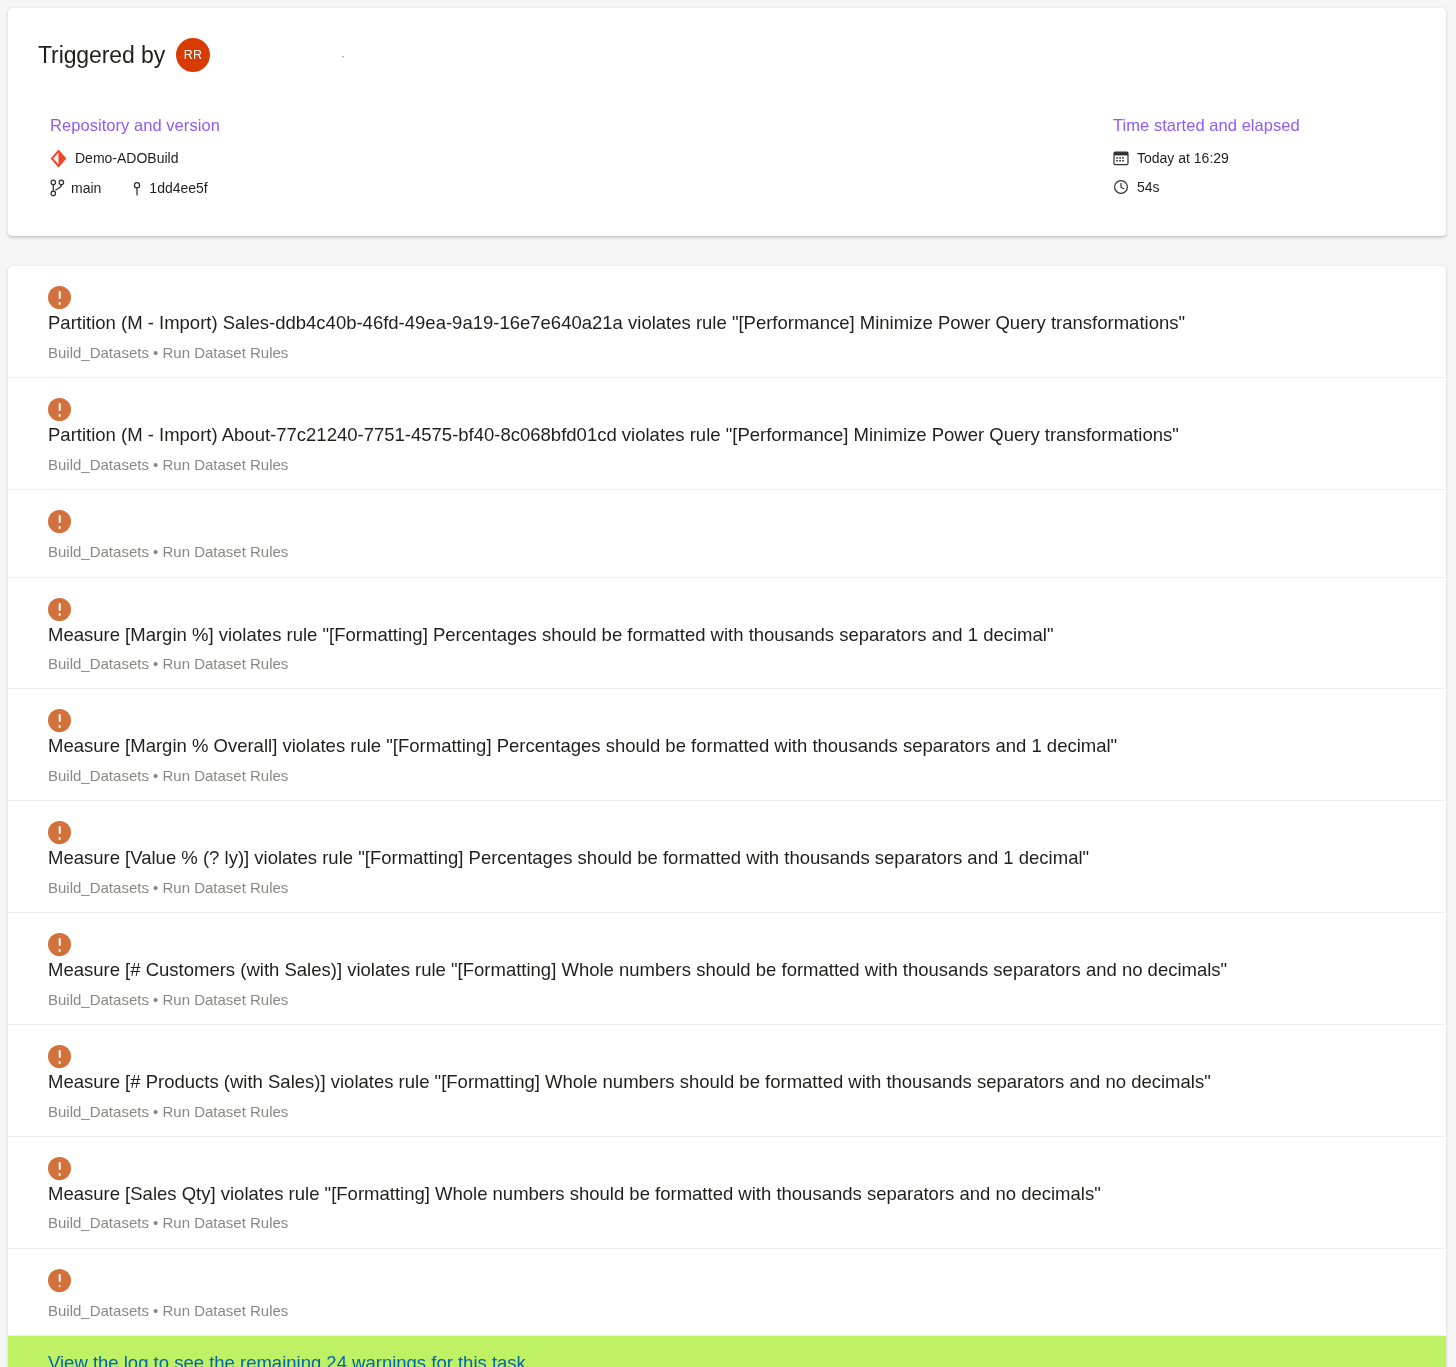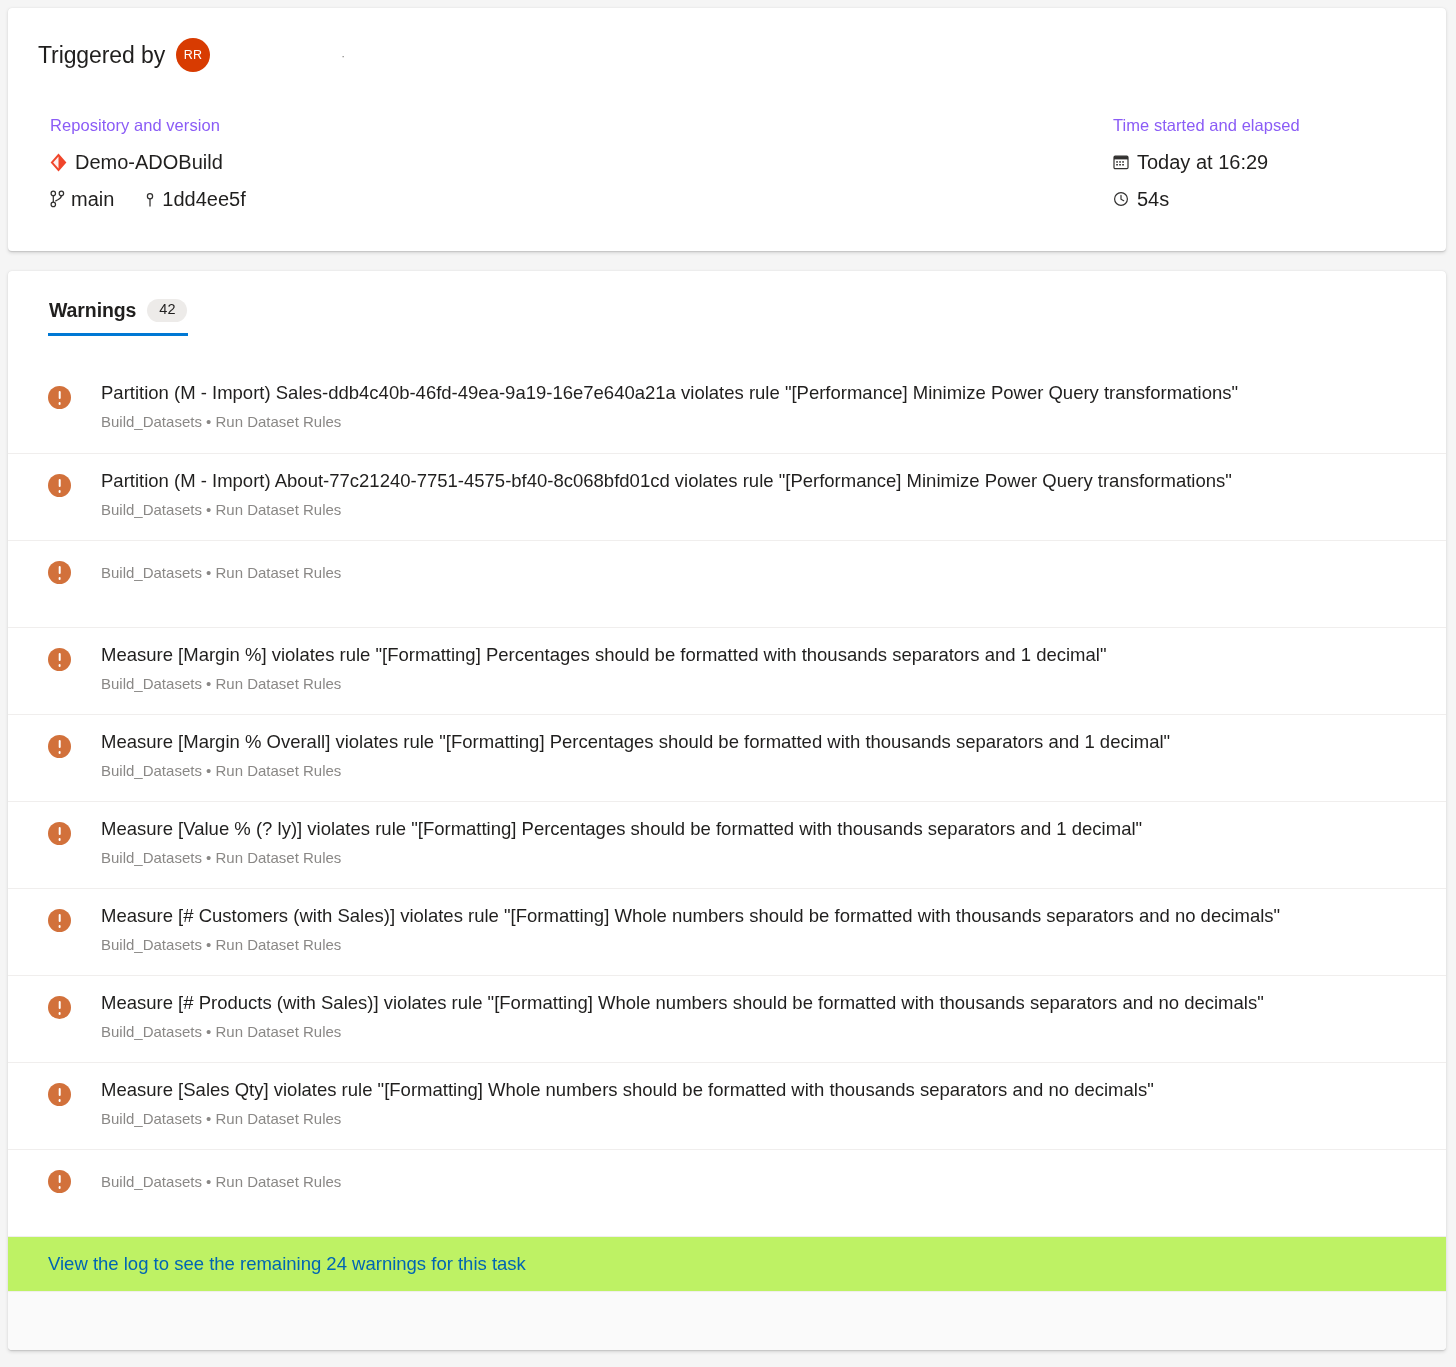--- a/index.html
+++ b/index.html
@@ -79,21 +79,21 @@
     font-size: 16.5px;
     color: #8b5cf6;
     font-weight: 400;
     margin-bottom: 14px;
     letter-spacing: 0.05px;
   }
   .detail-line {
     display: flex;
     align-items: center;
     gap: 8px;
-    font-size: 20px;
+    font-size: 14px;
     color: #201f1e;
     margin-bottom: 11px;
     line-height: 1.3;
   }
   .detail-line.sub { }
   .detail-inline-group {
     display: flex;
     align-items: center;
     gap: 6px;
     margin-right: 22px;
@@ -133,24 +133,25 @@
     font-size: 14.5px;
     padding: 3px 12px 4px 12px;
     line-height: 1.1;
   }
 
   .warning-list { margin-top: 30px; }
 
   .warning-row {
     display: flex;
     align-items: flex-start;
-    gap: 30px;
+    gap: 2px;
     padding: 15px 24px 15px 40px;
     border-top: 1px solid #f0eeed;
     min-height: 87px;
+    flex-direction: column;
   }
   .warning-row:first-child { border-top: none; }
 
   .warn-icon {
     width: 23px;
     height: 23px;
     border-radius: 50%;
     background: #d2713b;
     flex: none;
     margin-top: 5px;
@@ -299,26 +300,20 @@
           </span>
           <span>54s</span>
         </div>
       </div>
 
     </div>
   </section>
 
   <section class="card warnings-card">
 
-    <div class="tabs-bar">
-      <div class="tab">
-        <span class="tab-label">Warnings</span>
-        <span class="tab-count">42</span>
-      </div>
-    </div>
 
     <div class="warning-list" id="warning-list">
         <div class="warning-row">
           <span class="warn-icon"></span>
           <div class="warn-body">
             <div class="warn-message">Partition (M - Import) Sales-ddb4c40b-46fd-49ea-9a19-16e7e640a21a violates rule "[Performance] Minimize Power Query transformations"</div>
             <div class="warn-source">Build_Datasets • Run Dataset Rules</div>
           </div>
         </div>
         <div class="warning-row">

